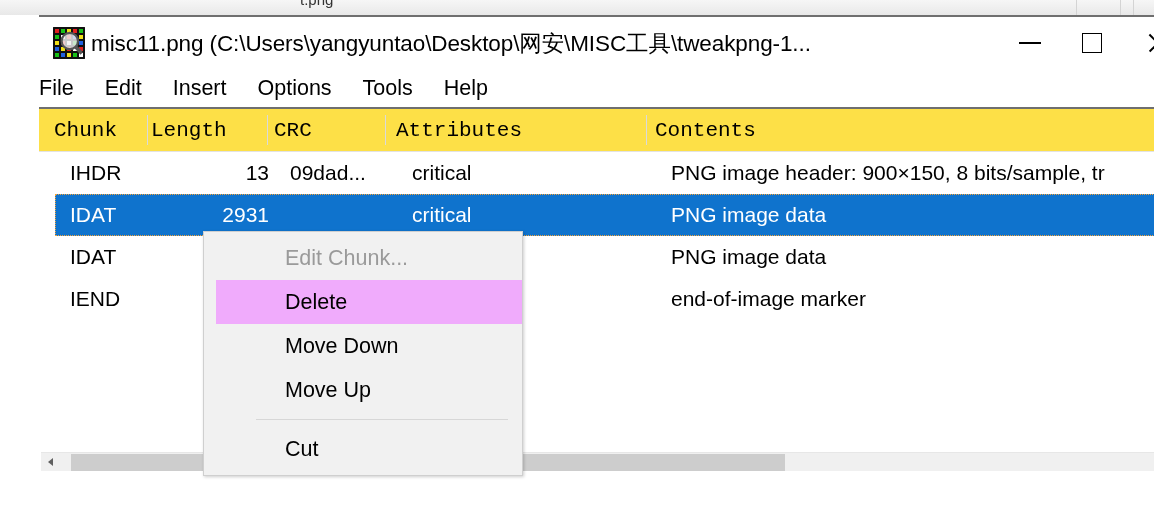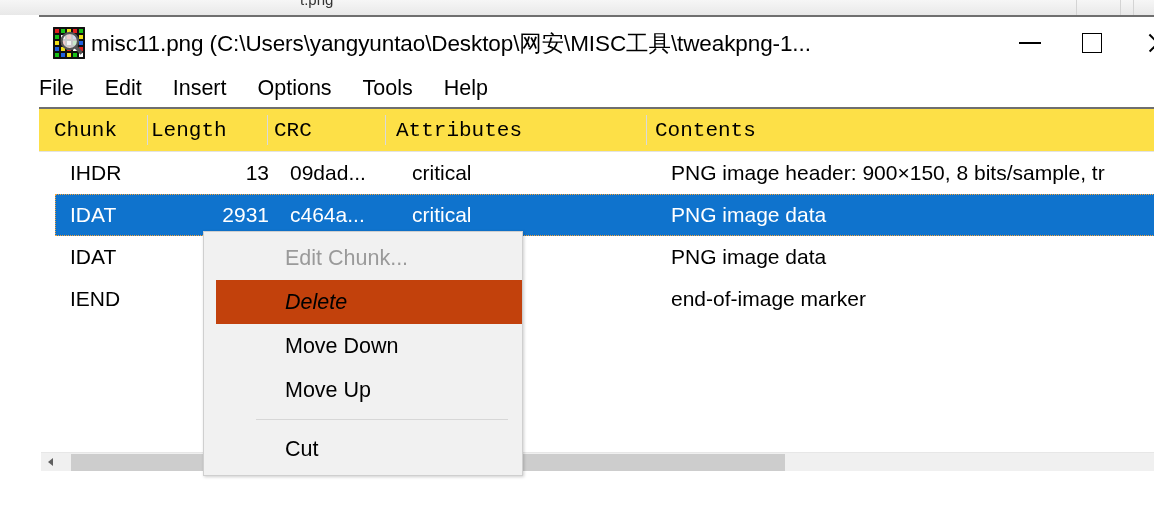--- a/index.html
+++ b/index.html
@@ -285,21 +285,21 @@
     height: 44px;
     display: flex;
     align-items: center;
     padding-left: 69px;
     font-size: 21.5px;
     color: #000000;
     white-space: nowrap;
     cursor: default;
   }
   .ctx-item.disabled { color: #9a9a9a; }
-  .ctx-item.highlight { background: #c2410c; font-style: italic; }
+  .ctx-item.highlight { background: #f0abfc; }
   .ctx-sep {
     height: 1px;
     background: #d7d7d7;
     margin: 7px 14px 7px 40px;
   }
 </style>
 </head>
 <body>
 
 <div id="screen">
@@ -391,21 +391,20 @@
           <div class="cell c-chunk">IHDR</div>
           <div class="cell num c-len">13</div>
           <div class="cell c-crc">09dad...</div>
           <div class="cell c-attr">critical</div>
           <div class="cell c-cont">PNG image header: 900×150, 8 bits/sample, tr</div>
         </div>
 
         <div class="lv-row selected">
           <div class="cell c-chunk">IDAT</div>
           <div class="cell num c-len">2931</div>
-          <div class="cell c-crc">c464a...</div>
           <div class="cell c-attr">critical</div>
           <div class="cell c-cont">PNG image data</div>
         </div>
 
         <div class="lv-row">
           <div class="cell c-chunk">IDAT</div>
           <div class="cell num c-len">754</div>
           <div class="cell c-crc"></div>
           <div class="cell c-attr"></div>
           <div class="cell c-cont">PNG image data</div>

